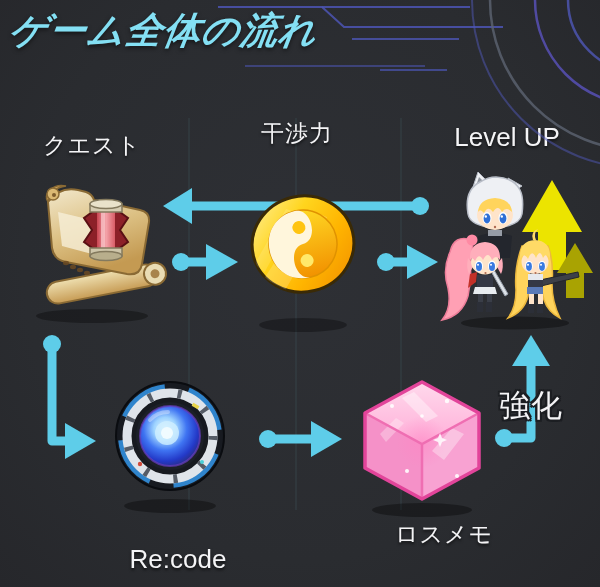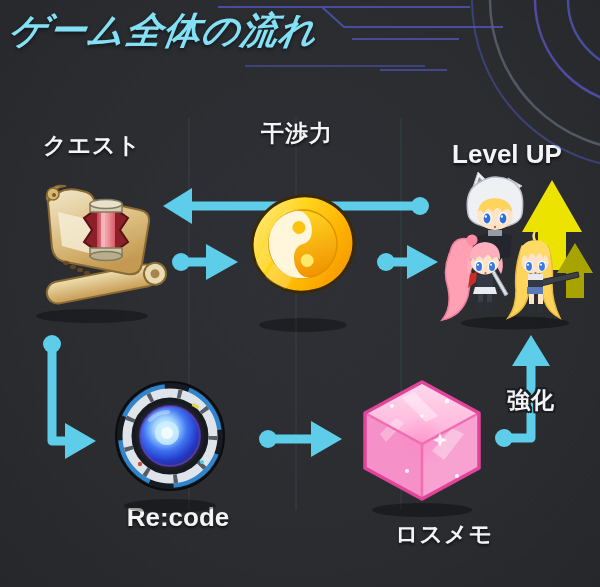--- a/index.html
+++ b/index.html
@@ -12,28 +12,28 @@
   #title{
     position:absolute;left:10px;top:6px;
     font-size:37px;font-weight:bold;font-style:italic;
     color:var(--title,#84e0f4);letter-spacing:1px;
     transform:skewX(-8deg);
     text-shadow:0 2px 4px rgba(0,0,0,.55);
     white-space:nowrap;
   }
   .label{
     position:absolute;transform:translateX(-50%);
-    color:var(--label,#f4f4f6);font-weight:bold;white-space:nowrap;
+    color:var(--label,#f4f4f6);font-weight:normal;white-space:nowrap;
     text-shadow:0 2px 3px rgba(0,0,0,.65);
     letter-spacing:1px;
   }
   .lbl-jp{font-size:23px;}
   .lbl-en{font-size:26px;letter-spacing:0;}
   #enhance-label{
-    font-size:23px;z-index:6;
+    font-size:31px;z-index:6;
     text-shadow:2px 0 0 #1c1e22,-2px 0 0 #1c1e22,0 2px 0 #1c1e22,0 -2px 0 #1c1e22,
                 2px 2px 0 #1c1e22,-2px -2px 0 #1c1e22,2px -2px 0 #1c1e22,-2px 2px 0 #1c1e22;
   }
   .icon{position:absolute;z-index:4;}
   #arrows-layer{position:absolute;left:0;top:0;z-index:3;}
   #circuit-layer{position:absolute;left:0;top:0;z-index:1;}
   .arrow-fill{fill:var(--arrow,#5ecde9);}
   .arrow-stroke{stroke:var(--arrow,#5ecde9);fill:none;}
   .up-big{fill:var(--levelup_arrow,#ece400);}
   .up-small{fill:var(--levelup_arrow_secondary,#a9a302);}
@@ -303,19 +303,19 @@
         <circle cx="55" cy="95" r="2"></circle>
       <circle cx="105" cy="100" r="2"></circle>
         <circle cx="70" cy="40" r="1.8"></circle>
       <path d="M88,57 l2,5 5,2 -5,2 -2,5 -2,-5 -5,-2 5,-2 Z" opacity=".95"></path>
     </g>
   </svg>
 
   <div class="labels">
     <div class="label lbl-jp" style="left:92px;top:130px;">クエスト</div>
     <div class="label lbl-jp" style="left:297px;top:118px;">干渉力</div>
-    <div class="label lbl-en" style="left:507px;top:139px;">Level UP</div>
-    <div class="label lbl-en" style="left:178px;top:502px;">Re:code</div>
+    <div class="label lbl-en" style="left:507px;top:122px;">Level UP</div>
+    <div class="label lbl-en" style="left:178px;top:544px;">Re:code</div>
     <div class="label lbl-jp" style="left:444px;top:519px;">ロスメモ</div>
     <div class="label" id="enhance-label" style="left:531px;top:385px;">強化</div>
   </div>
 
 </div>
 
 </body></html>

